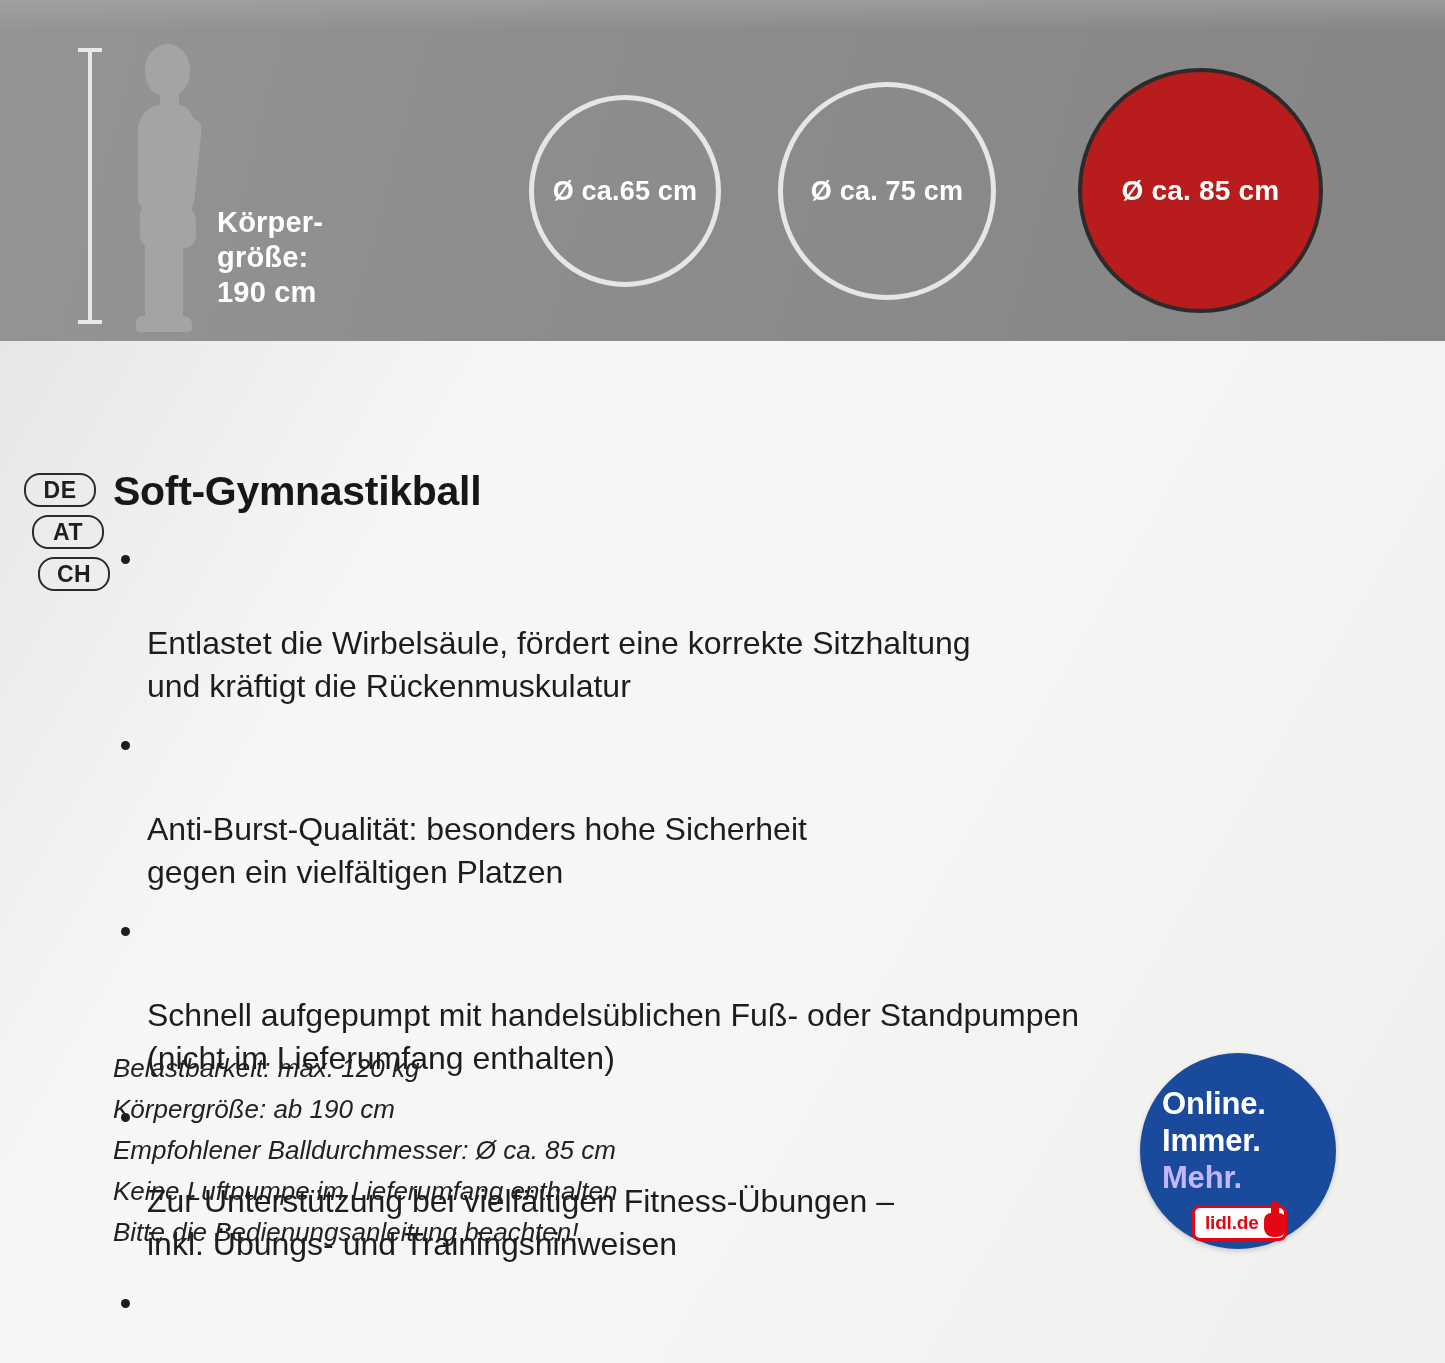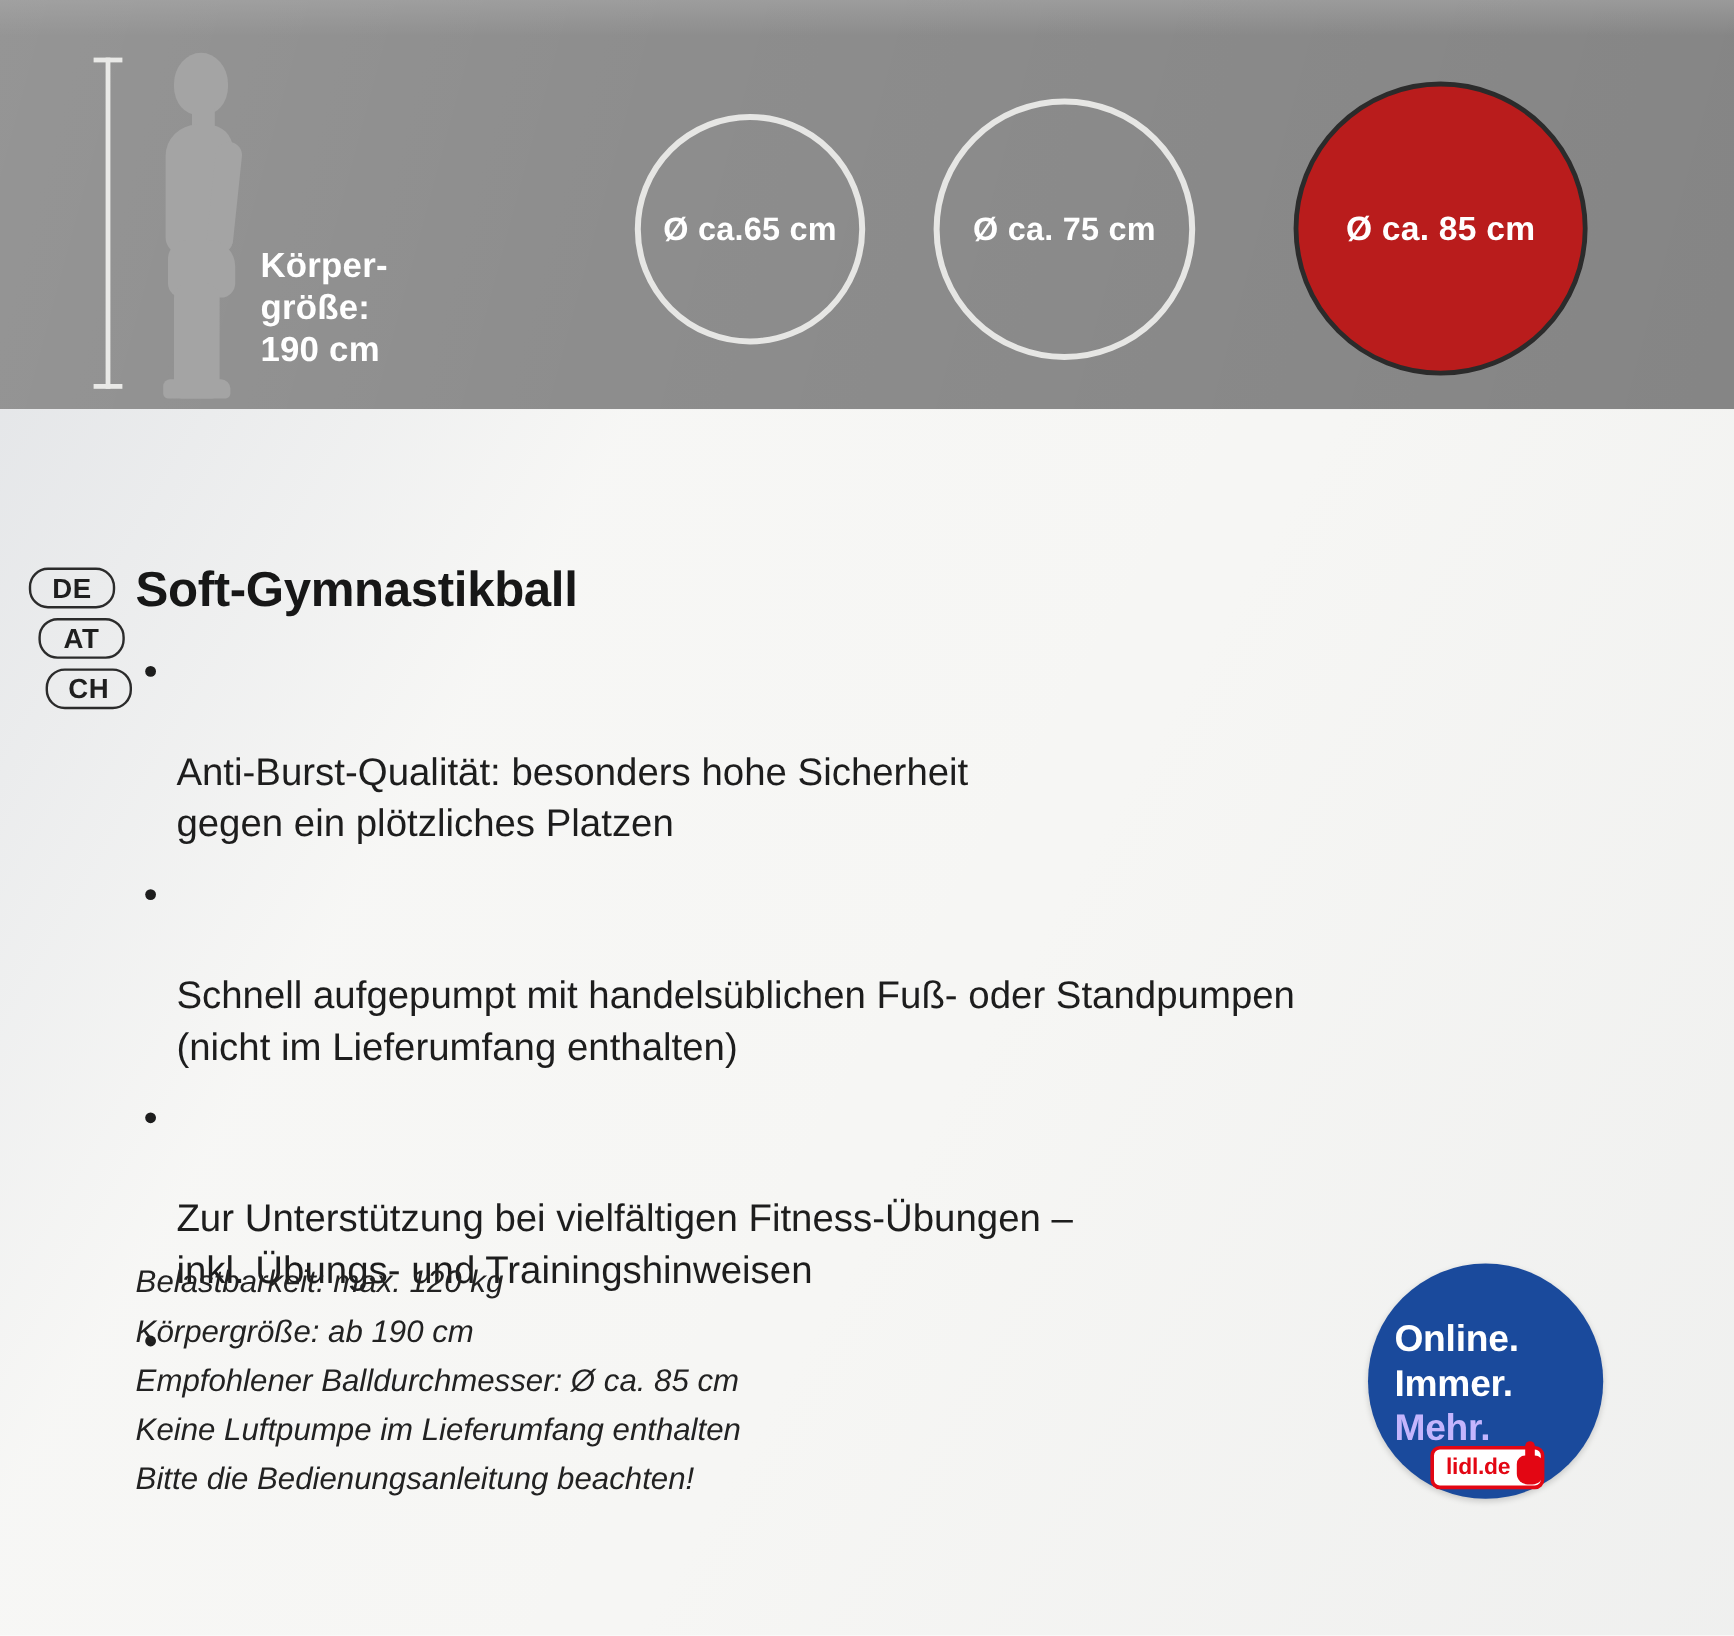--- a/index.html
+++ b/index.html
@@ -235,21 +235,21 @@
     top: 1053px;
     width: 196px;
     height: 196px;
     border-radius: 50%;
     background: #1a4a9c;
     box-shadow: 0 2px 5px rgba(0,0,0,0.18);
   }
   .online-badge-inner {
     position: absolute;
     left: 22px;
-    top: 44px;
+    top: 32px;
     width: 160px;
   }
   .ob-line {
     font-size: 31px;
     font-weight: bold;
     line-height: 37px;
     color: #ffffff;
     letter-spacing: -0.2px;
   }
   .ob-line.accent { color: #c4b5fd; }
@@ -339,22 +339,27 @@
     <div class="country-badge b1">DE</div>
     <div class="country-badge b2">AT</div>
     <div class="country-badge b3">CH</div>
   </div>
 
   <div class="product-title">Soft-Gymnastikball</div>
 
   <div class="bullets">
     <div class="bullet">
       <span class="dot"></span>
+      <span>Entlastet die Wirbelsäule, fördert eine korrekte Sitzhaltung
+und kräftigt die Rückenmuskulatur</span>
+    </div>
+    <div class="bullet">
+      <span class="dot"></span>
       <span>Anti-Burst-Qualität: besonders hohe Sicherheit
-gegen ein plötzliches Platzen</span>
+gegen ein vielfältigen Platzen</span>
     </div>
     <div class="bullet">
       <span class="dot"></span>
       <span>Schnell aufgepumpt mit handelsüblichen Fuß- oder Standpumpen
 (nicht im Lieferumfang enthalten)</span>
     </div>
     <div class="bullet">
       <span class="dot"></span>
       <span>Zur Unterstützung bei vielfältigen Fitness-Übungen –
 inkl. Übungs- und Trainingshinweisen</span>

